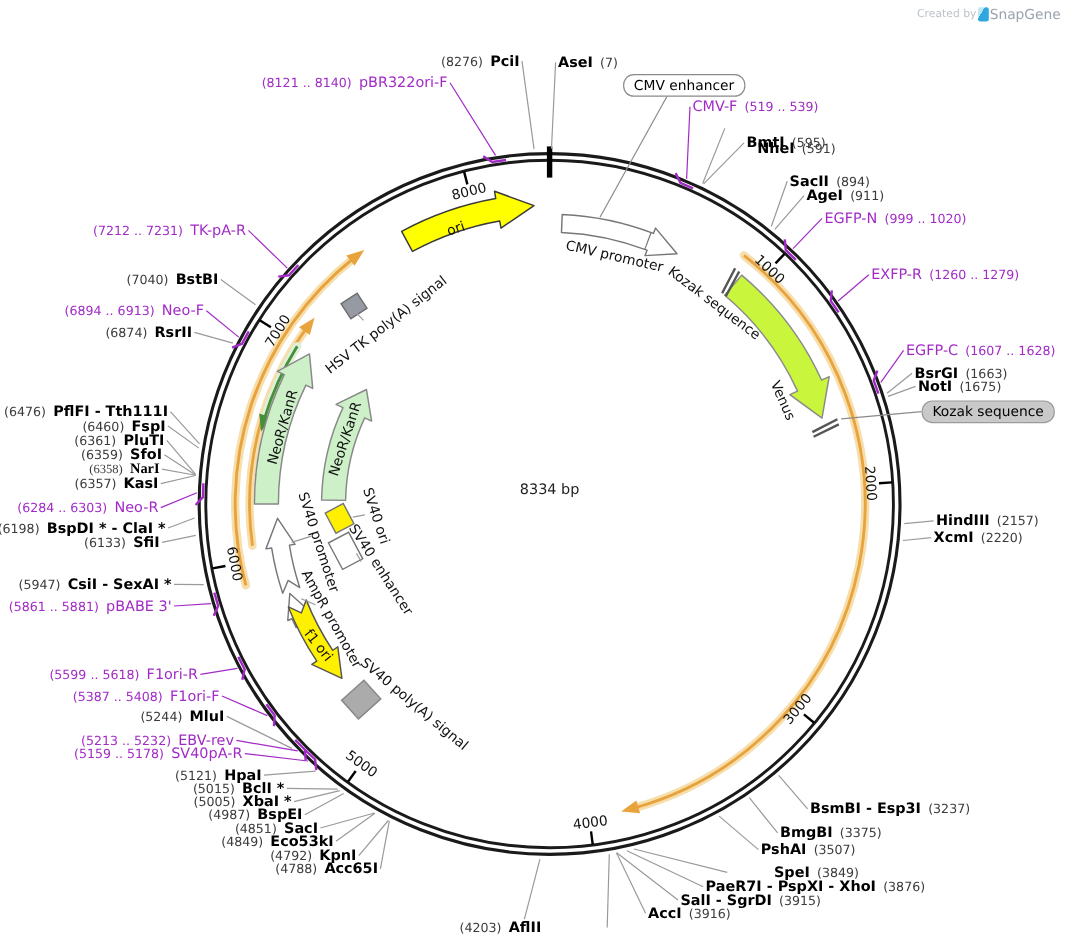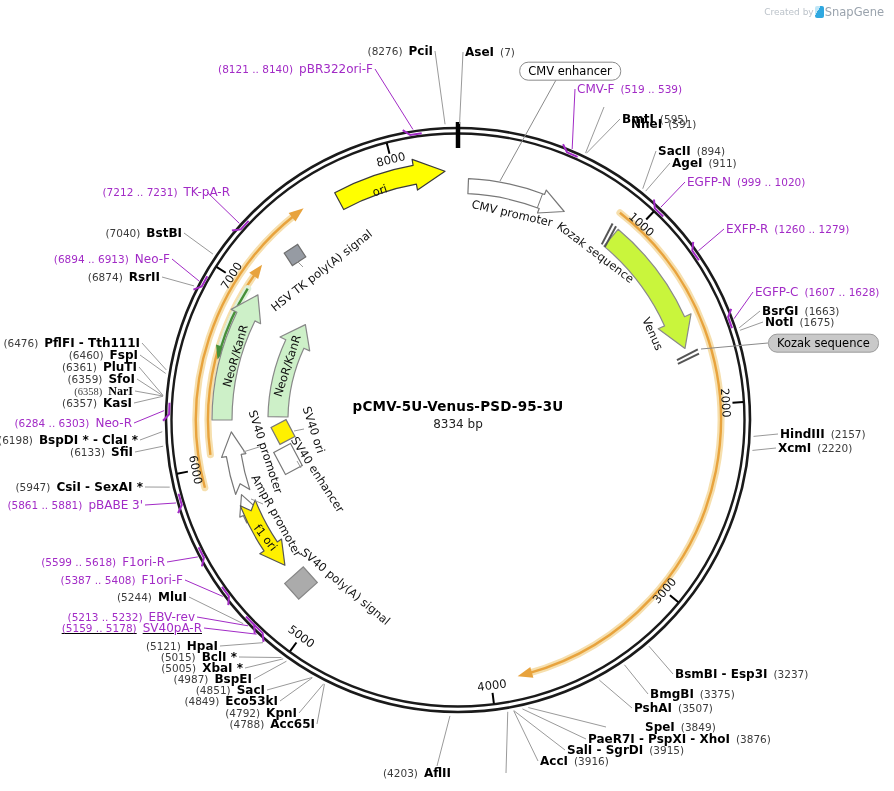--- a/index.html
+++ b/index.html
@@ -186,28 +186,28 @@
       <div class="lbl" style="left: 675px; top: 674px;"><span class="ename">BsmBI - Esp3I</span><span class="sep"></span><span class="epos">(3237)</span></div>
       <div class="lbl" style="left: 650px; top: 694px;"><span class="ename">BmgBI</span><span class="sep"></span><span class="epos">(3375)</span></div>
       <div class="lbl" style="left: 634px; top: 708px;"><span class="ename">PshAI</span><span class="sep"></span><span class="epos">(3507)</span></div>
       <div class="lbl" style="left: 608px; top: 727px; margin-left: 37px;"><span class="ename">SpeI</span><span class="sep"></span><span class="epos">(3849)</span></div>
       <div class="lbl" style="left: 588px; top: 739px;"><span class="ename">PaeR7I - PspXI - XhoI</span><span class="sep"></span><span class="epos">(3876)</span></div>
       <div class="lbl" style="left: 567px; top: 750px;"><span class="ename">SalI - SgrDI</span><span class="sep"></span><span class="epos">(3915)</span></div>
       <div class="lbl" style="left: 540px; top: 761px;"><span class="ename">AccI</span><span class="sep"></span><span class="epos">(3916)</span></div>
       <div class="lbl" style="left: 508px; top: 816px;"><span class="ename">AclI</span><span class="sep"></span><span class="epos">(3943)</span></div>
       <div class="lbl" style="left: 383px; top: 773px;"><span class="epos">(4203)</span><span class="sep"></span><span class="ename">AflII</span></div>
       <div class="lbl r" style="left: 373px; top: 69px;"><span class="prange">(8121 .. 8140)</span><span class="sep"></span><span class="pname">pBR322ori-F</span></div>
-      <div class="lbl r" style="left: 205px; top: 192px; margin-left: 25px;"><span class="prange">(7212 .. 7231)</span><span class="sep"></span><span class="pname">TK-pA-R</span></div>
+      <div class="lbl r" style="left: 205px; top: 192px;"><span class="prange">(7212 .. 7231)</span><span class="sep"></span><span class="pname">TK-pA-R</span></div>
       <div class="lbl r" style="left: 170px; top: 259px;"><span class="prange">(6894 .. 6913)</span><span class="sep"></span><span class="pname">Neo-F</span></div>
       <div class="lbl r" style="left: 132px; top: 423px;"><span class="prange">(6284 .. 6303)</span><span class="sep"></span><span class="pname">Neo-R</span></div>
       <div class="lbl r" style="left: 143px; top: 505px;"><span class="prange">(5861 .. 5881)</span><span class="sep"></span><span class="pname">pBABE 3'</span></div>
       <div class="lbl r" style="left: 165px; top: 562px;"><span class="prange">(5599 .. 5618)</span><span class="sep"></span><span class="pname">F1ori-R</span></div>
       <div class="lbl r" style="left: 183px; top: 580px;"><span class="prange">(5387 .. 5408)</span><span class="sep"></span><span class="pname">F1ori-F</span></div>
       <div class="lbl r" style="left: 195px; top: 617px;"><span class="prange">(5213 .. 5232)</span><span class="sep"></span><span class="pname">EBV-rev</span></div>
-      <div class="lbl r" style="left: 202px; top: 628px; text-decoration: underline;"><span class="prange">(5159 .. 5178)</span><span class="sep"></span><span class="pname">SV40pA-R</span></div>
+      <div class="lbl r" style="left: 202px; top: 628px;"><span class="prange">(5159 .. 5178)</span><span class="sep"></span><span class="pname">SV40pA-R</span></div>
       <div class="lbl" style="left: 577px; top: 89px;"><span class="pname">CMV-F</span><span class="sep"></span><span class="prange">(519 .. 539)</span></div>
       <div class="lbl" style="left: 687px; top: 182px;"><span class="pname">EGFP-N</span><span class="sep"></span><span class="prange">(999 .. 1020)</span></div>
       <div class="lbl" style="left: 726px; top: 229px;"><span class="pname">EXFP-R</span><span class="sep"></span><span class="prange">(1260 .. 1279)</span></div>
       <div class="lbl" style="left: 755px; top: 292px;"><span class="pname">EGFP-C</span><span class="sep"></span><span class="prange">(1607 .. 1628)</span></div>
       <div class="inner" style="left: 380px; top: 191px; transform: translate(-50%, -50%) rotate(-19deg);">ori</div>
       <div class="inner" style="left: 512px; top: 214px; transform: translate(-50%, -50%) rotate(13deg);">CMV promoter</div>
       <div class="inner" style="left: 595px; top: 253px; transform: translate(-50%, -50%) rotate(37deg);">Kozak sequence</div>
       <div class="inner" style="left: 652px; top: 334px; transform: translate(-50%, -50%) rotate(66deg);">Venus</div>
       <div class="inner" style="left: 322px; top: 271px; transform: translate(-50%, -50%) rotate(-38deg);">HSV TK poly(A) signal</div>
       <div class="inner" style="left: 236px; top: 356px; transform: translate(-50%, -50%) rotate(-74deg);">NeoR/KanR</div>
@@ -216,21 +216,20 @@
       <div class="inner" style="left: 313px; top: 430px; transform: translate(-50%, -50%) rotate(72deg);">SV40 ori</div>
       <div class="inner" style="left: 317px; top: 475px; transform: translate(-50%, -50%) rotate(57deg);">SV40 enhancer</div>
       <div class="inner" style="left: 276px; top: 516px; transform: translate(-50%, -50%) rotate(61deg);">AmpR promoter</div>
       <div class="inner" style="left: 265px; top: 538px; transform: translate(-50%, -50%) rotate(52deg);">f1 ori</div>
       <div class="inner" style="left: 345px; top: 587px; transform: translate(-50%, -50%) rotate(40deg);">SV40 poly(A) signal</div>
       <div class="callout" style="left: 570px; top: 71px; transform: translate(-50%, -50%);">CMV enhancer</div>
       <div class="callout gray" style="left: 768px; top: 343px; transform: translate(0px, -50%);">Kozak sequence</div>
     </div>
 
   <div id="title-block">
-    <div id="plasmid-name">pCMV-5U-Venus-PSD-95-3U</div>
     <div id="plasmid-size">8334 bp</div>
   </div>
 
   <div id="watermark">
     <span id="wm-prefix">Created by</span>
     <span class="wm-icon"></span>
     <span id="wm-brand">SnapGene</span>
   </div>
 </div>
 

